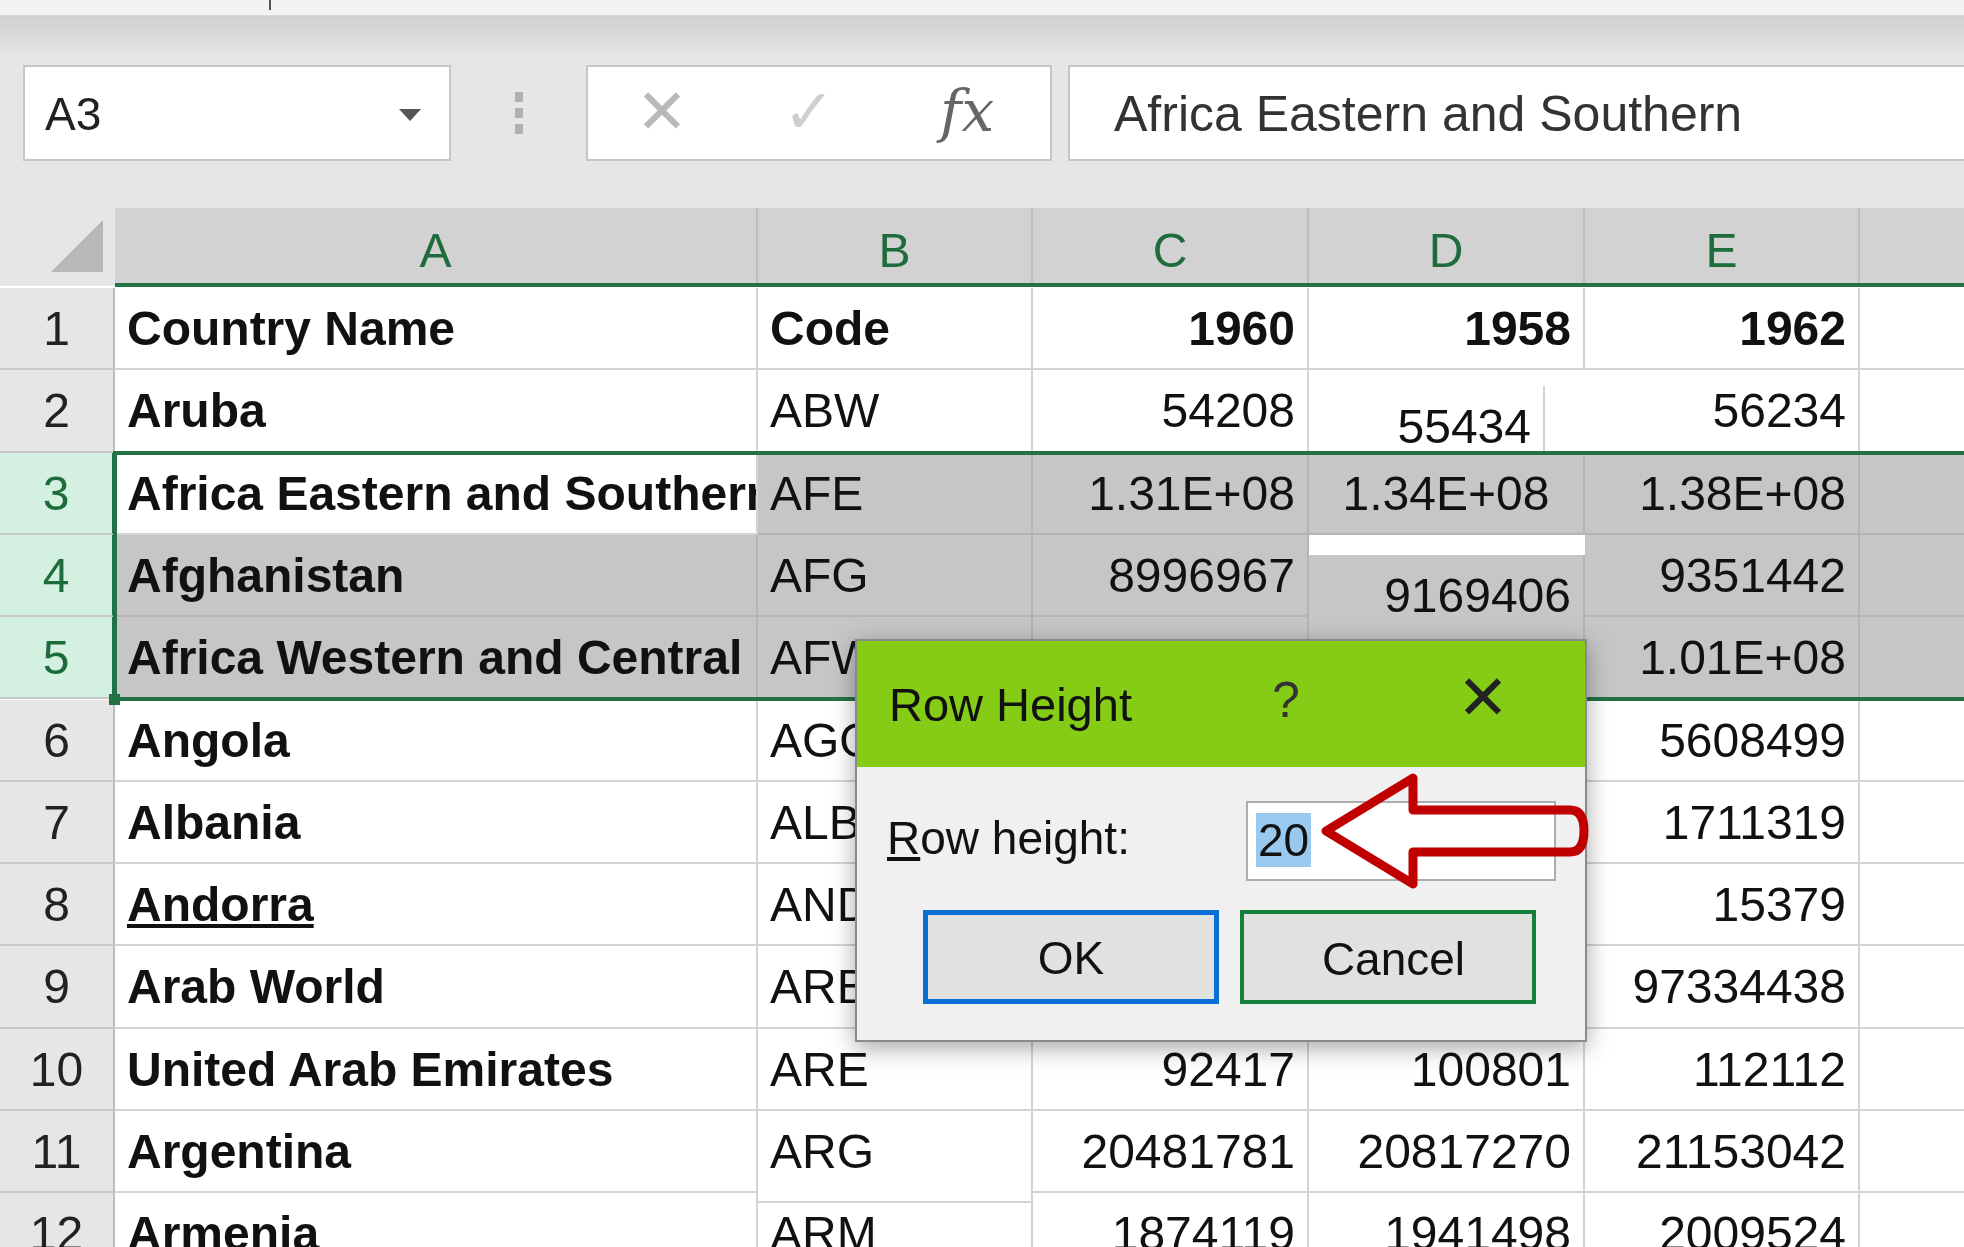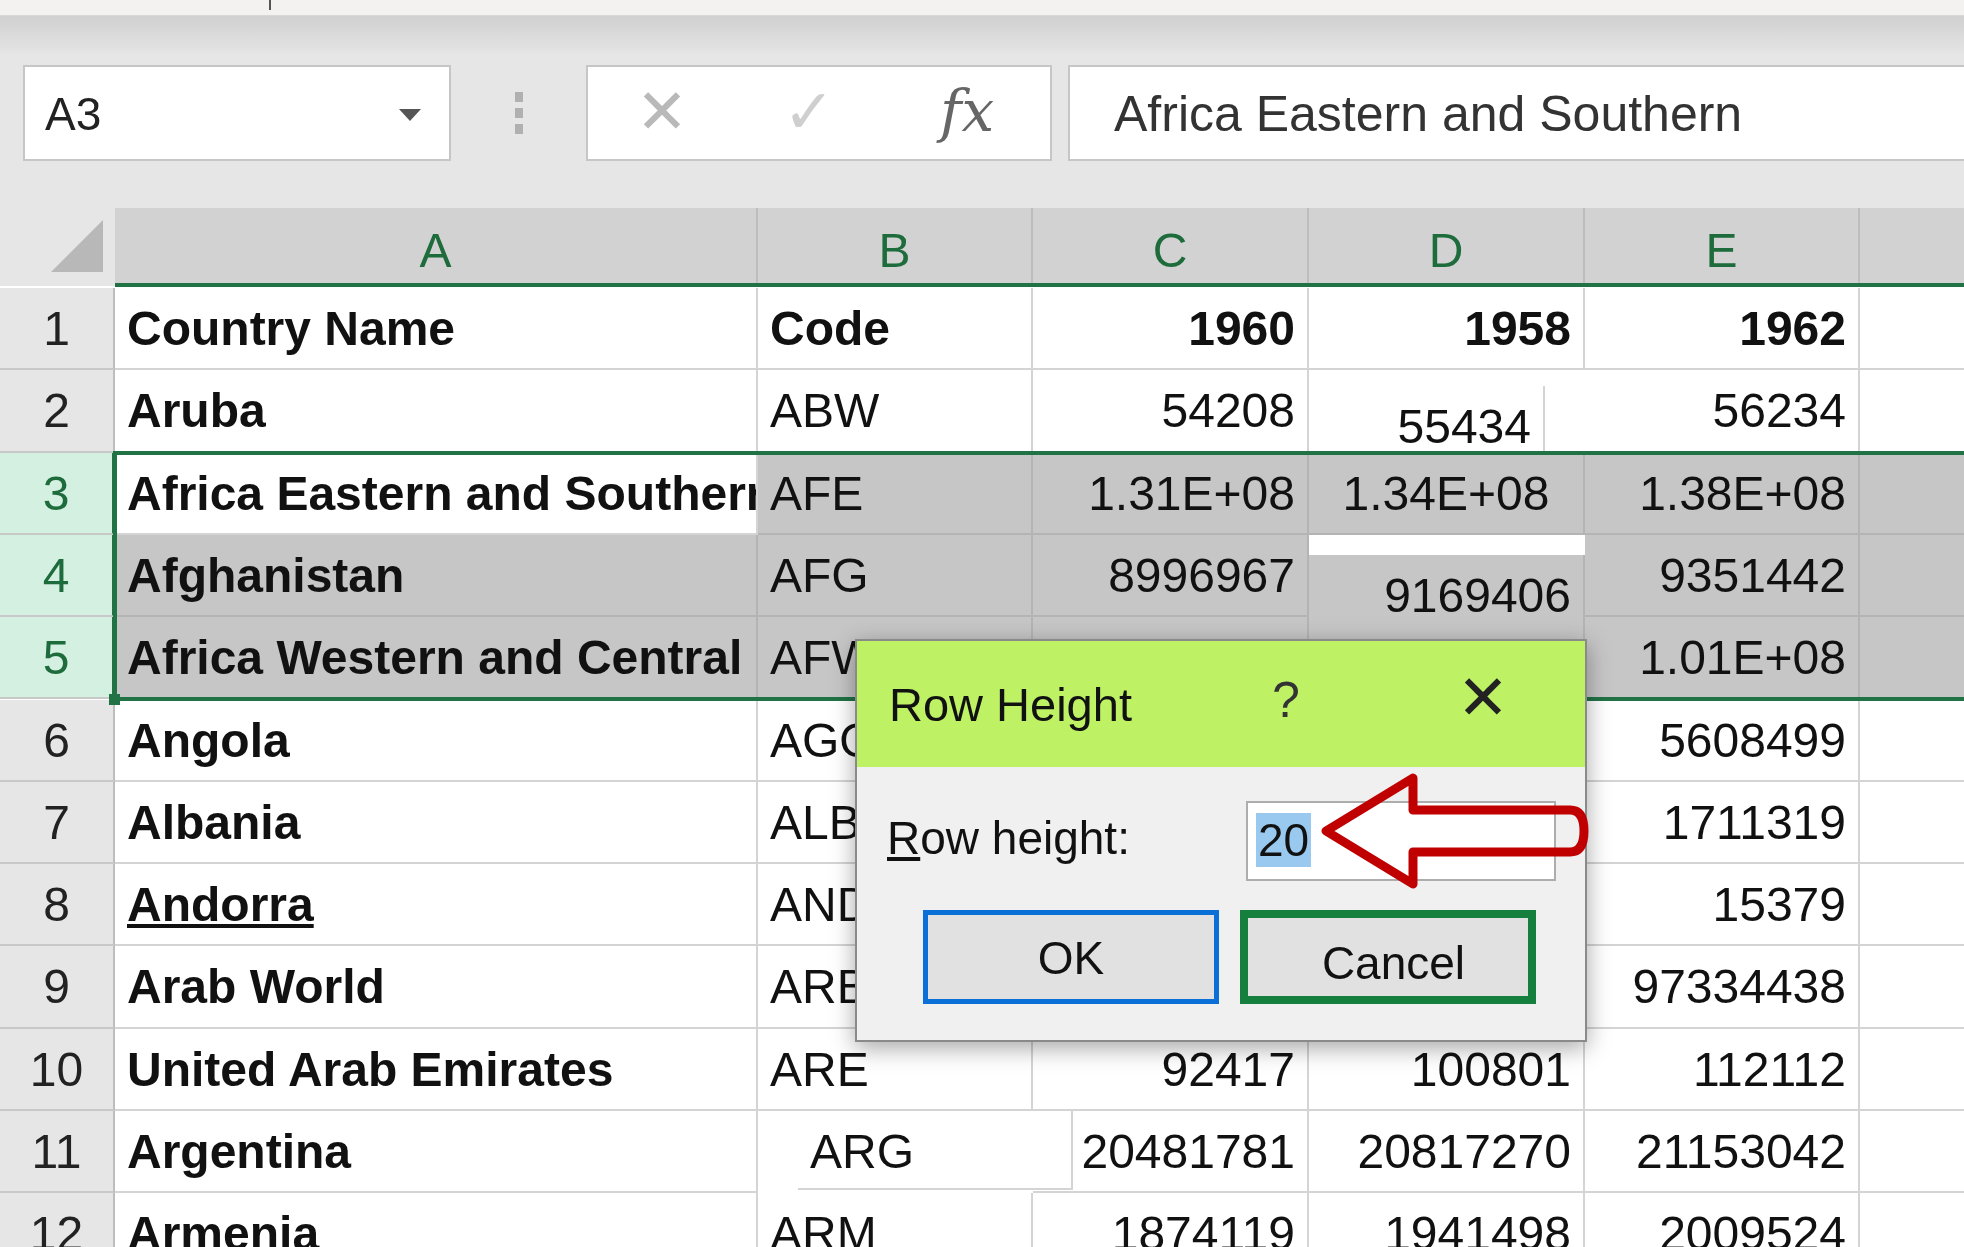--- a/index.html
+++ b/index.html
@@ -28,31 +28,31 @@
   .rowhdr.sel { background:#d3f0e0; color:#1e6b3c; border-right:3px solid #217346; }
   .cell { position:absolute; border-right:2px solid #d4d4d4; border-bottom:2px solid #d4d4d4; box-sizing:border-box; font-size:48px; color:#111; white-space:nowrap; overflow:hidden; padding:0 12px; }
   .cell.bold { font-weight:bold; }
   .cell.num { text-align:right; }
   .cell.selbg { background:#c6c6c6; border-color:#b4b4b4; }
   .cell.active { background:#fff; }
   .selbox { position:absolute; left:113px; top:241px; width:1860px; height:250px; border:4px solid #217346; border-right:none; box-sizing:border-box; pointer-events:none; }
   .selbox .handle { position:absolute; left:-8px; bottom:-8px; width:11px; height:11px; background:#217346; }
 
   .dialog { position:absolute; left:855px; top:639px; width:732px; height:403px; background:#f0f0f0; border:2px solid #8a8a8a; box-sizing:border-box; box-shadow:0 6px 22px rgba(0,0,0,0.35); }
-  .dlg-title { position:absolute; left:0; top:0; width:100%; height:126px; background:#bef264; }
+  .dlg-title { position:absolute; left:0; top:0; width:100%; height:126px; background:#84cc16; }
   .dlg-title .t { position:absolute; left:32px; top:36px; font-size:47px; color:#111; }
   .dlg-title .help { position:absolute; left:415px; top:30px; font-size:50px; color:#333; }
   .dlg-title .close { position:absolute; left:600px; top:20px; font-size:62px; color:#222; font-family:"DejaVu Sans", sans-serif; font-weight:200; }
   .dlg-label { position:absolute; left:30px; top:170px; font-size:46px; color:#111; }
   .dlg-label u { text-decoration:underline; }
   .dlg-input { position:absolute; left:389px; top:160px; width:310px; height:80px; background:#fff; border:2px solid #adadad; box-sizing:border-box; }
   .dlg-input .v { position:absolute; left:8px; top:10px; font-size:46px; background:#99c9ef; color:#111; padding:0 2px; }
   .btn { position:absolute; top:269px; height:94px; background:#e1e1e1; box-sizing:border-box; font-size:46px; color:#111; text-align:center; line-height:86px; }
   .btn.ok { left:66px; width:296px; border:5px solid #0a6fd6; }
-  .btn.cancel { left:383px; width:296px; border:8px solid #15803d; line-height:90px;padding-left:11px; }
+  .btn.cancel { left:383px; width:296px; border:4px solid #15803d; line-height:90px;padding-left:11px; }
   .arrow { position:absolute; left:1318px; top:772px; width:272px; height:118px; pointer-events:none; }
 </style>
 </head>
 <body>
 
 <div class="topstrip">
     <div class="tick"></div>
   </div>
 
 <div class="fbar">
@@ -148,21 +148,21 @@
     <div class="cell num" style="left: 1860px; top: 738.4px; width: 280px; height: 82.3px; line-height: 82.3px;"></div>
     <div class="rowhdr" style="top: 820.7px; height: 82.3px; line-height: 82.3px;">10</div>
     <div class="cell bold" style="left: 115px; top: 820.7px; width: 643px; height: 82.3px; line-height: 82.3px; overflow: hidden;">United Arab Emirates</div>
     <div class="cell" style="left: 758px; top: 820.7px; width: 275px; height: 82.3px; line-height: 82.3px;">ARE</div>
     <div class="cell num" style="left: 1033px; top: 820.7px; width: 276px; height: 82.3px; line-height: 82.3px;">92417</div>
     <div class="cell num" style="left: 1309px; top: 820.7px; width: 276px; height: 82.3px; line-height: 82.3px;">100801</div>
     <div class="cell num" style="left: 1585px; top: 820.7px; width: 275px; height: 82.3px; line-height: 82.3px;">112112</div>
     <div class="cell num" style="left: 1860px; top: 820.7px; width: 280px; height: 82.3px; line-height: 82.3px;">1</div>
     <div class="rowhdr" style="top: 903px; height: 82.3px; line-height: 82.3px;">11</div>
     <div class="cell bold" style="left: 115px; top: 903px; width: 643px; height: 82.3px; line-height: 82.3px; overflow: hidden;">Argentina</div>
-    <div class="cell" style="left: 798px; top: 903px; width: 275px; height: 79px; line-height: 82.3px;">ARG</div>
+    <div class="cell" style="left: 758px; top: 903px; width: 275px; height: 92px; line-height: 82.3px;">ARG</div>
     <div class="cell num" style="left: 1033px; top: 903px; width: 276px; height: 82.3px; line-height: 82.3px;">20481781</div>
     <div class="cell num" style="left: 1309px; top: 903px; width: 276px; height: 82.3px; line-height: 82.3px;">20817270</div>
     <div class="cell num" style="left: 1585px; top: 903px; width: 275px; height: 82.3px; line-height: 82.3px;">21153042</div>
     <div class="cell num" style="left: 1860px; top: 903px; width: 280px; height: 82.3px; line-height: 82.3px;">214</div>
     <div class="rowhdr" style="top: 985.3px; height: 82.3px; line-height: 82.3px;">12</div>
     <div class="cell bold" style="left: 115px; top: 985.3px; width: 643px; height: 82.3px; line-height: 82.3px; overflow: hidden;">Armenia</div>
     <div class="cell" style="left: 758px; top: 985.3px; width: 275px; height: 82.3px; line-height: 82.3px;">ARM</div>
     <div class="cell num" style="left: 1033px; top: 985.3px; width: 276px; height: 82.3px; line-height: 82.3px;">1874119</div>
     <div class="cell num" style="left: 1309px; top: 985.3px; width: 276px; height: 82.3px; line-height: 82.3px;">1941498</div>
     <div class="cell num" style="left: 1585px; top: 985.3px; width: 275px; height: 82.3px; line-height: 82.3px;">2009524</div>

